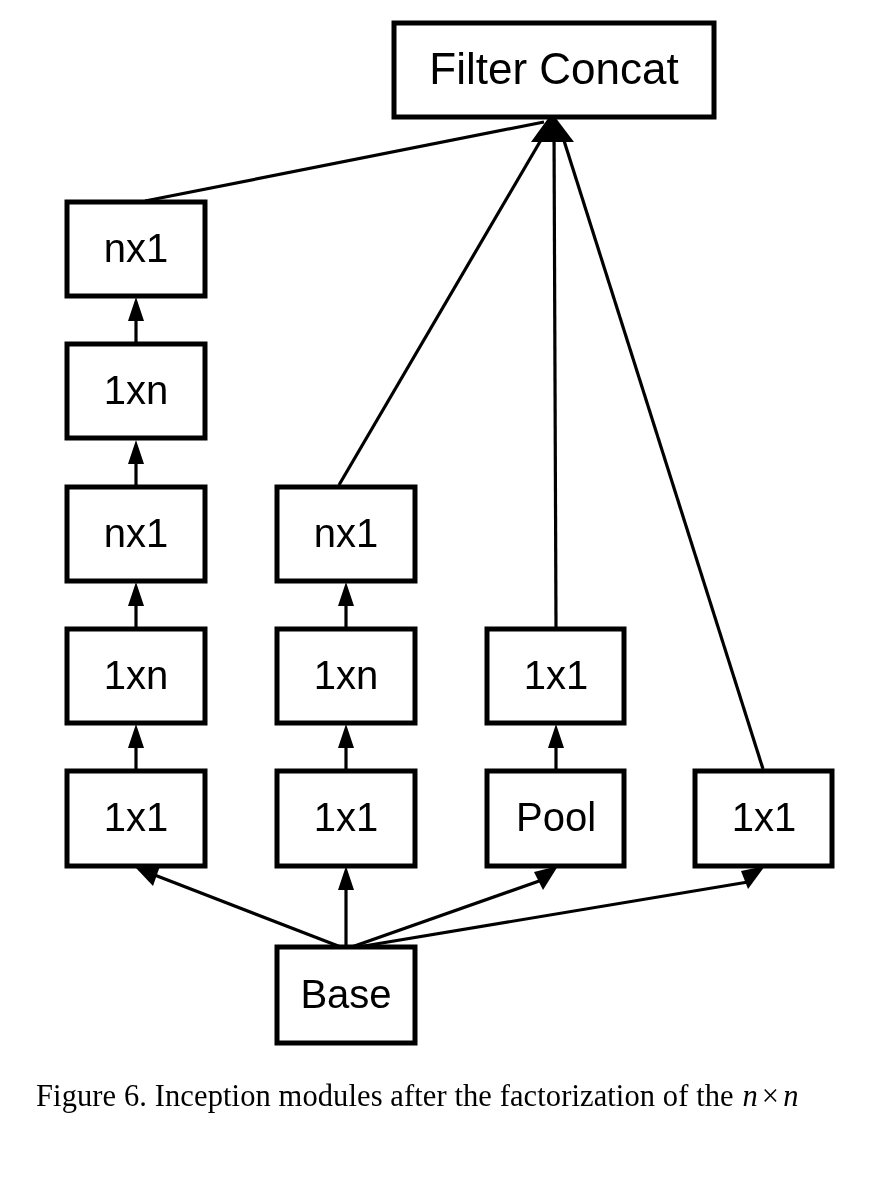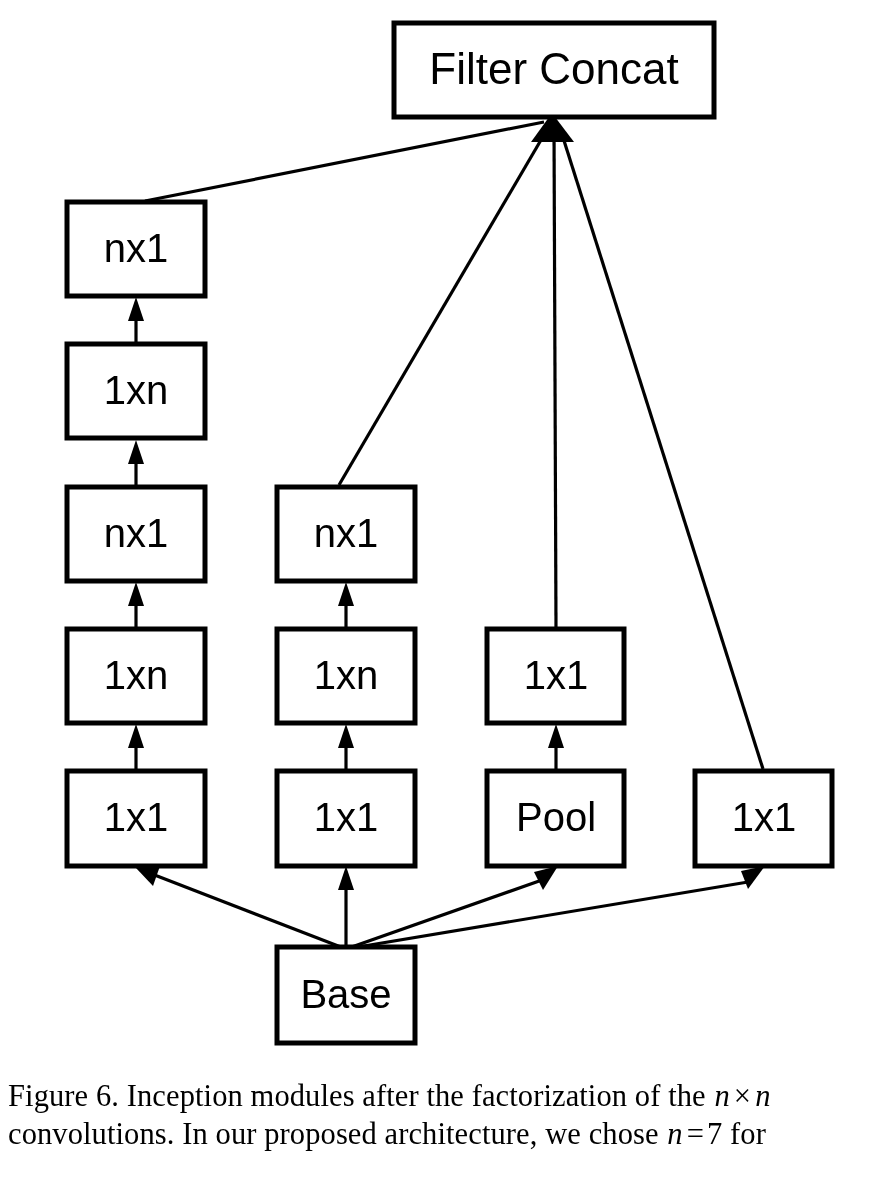--- a/index.html
+++ b/index.html
@@ -56,20 +56,21 @@
     top: 1078px;
     width: 866px;
     font-family: "Liberation Serif", "DejaVu Serif", serif;
     font-size: 30.5px;
     line-height: 37.5px;
     color: #000000;
     letter-spacing: 0.1px;
   }
   .cap-line {
     white-space: nowrap;
+    margin-left: 28px;
   }
   .mathit {
     font-style: italic;
     font-family: "Liberation Serif", "DejaVu Serif", serif;
     padding: 0 1px;
   }
   .mathrm {
     font-style: normal;
   }
   .mathop {
@@ -225,17 +226,16 @@
         <rect class="node-box" x="277" y="947" width="138" height="96"></rect>
         <text class="node-label" x="346" y="997">Base</text>
       </g>
 
     </g>
   </svg>
 
   <div id="caption">
     <div class="cap-line"><span>Figure 6. Inception modules after the factorization of the </span><span class="mathit">n</span><span class="mathop">×</span><span class="mathit">n</span></div>
 
-    <div class="cap-line"><span>convolutions.  In our proposed architecture, we chose </span><span class="mathit">n</span><span class="mathop">=</span><span class="mathrm">7</span><span> for</span></div>
 
   </div>
 
 </div>
 
 </body></html>

